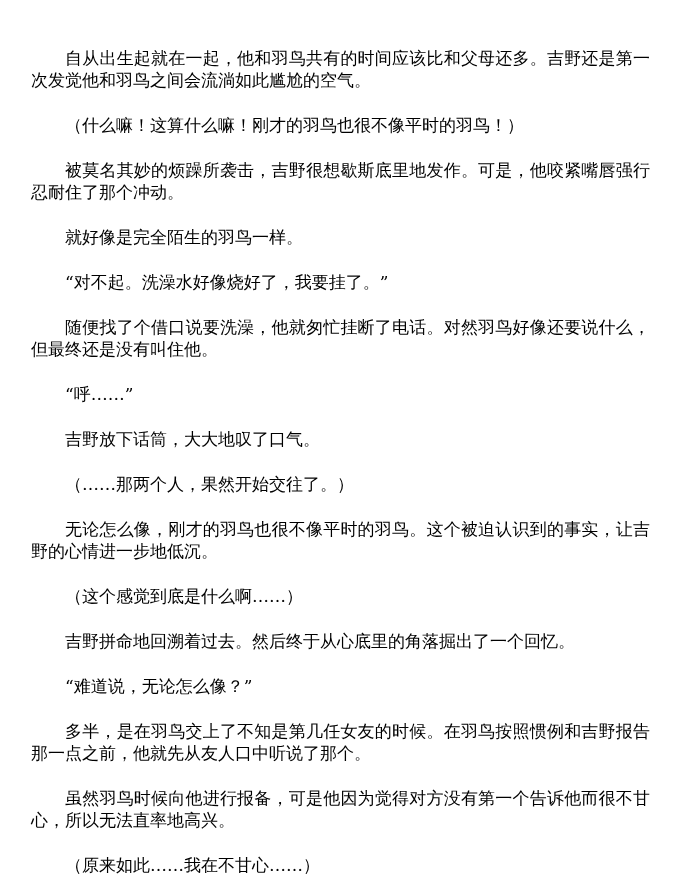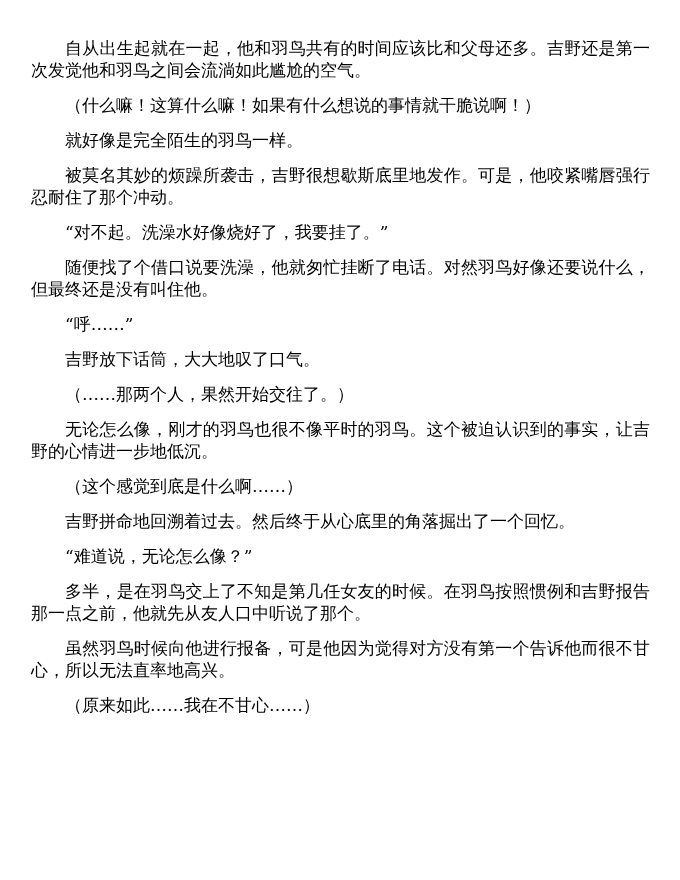--- a/index.html
+++ b/index.html
@@ -10,40 +10,40 @@
   .page {
     position: relative;
     width: 680px;
     height: 880px;
     background: #ffffff;
     overflow: hidden;
     box-sizing: border-box;
     padding: 24px 30px 0 31px;
   }
   .page p {
-    margin: 13px 0;
+    margin: 23px 0;
     font-family: "DejaVu Serif", "Liberation Serif", serif;
     font-size: 17px;
     line-height: 22px;
     color: #000000;
     text-align: justify;
     text-justify: inter-character;
     text-indent: 2em;
     word-break: break-all;
   }
 </style>
 </head>
 <body>
 
 <div class="page">
   <div id="text-body">
       <p>自从出生起就在一起，他和羽鸟共有的时间应该比和父母还多。吉野还是第一次发觉他和羽鸟之间会流淌如此尴尬的空气。</p>
-      <p>（什么嘛！这算什么嘛！如果有什么想说的事情就干脆说啊！）</p>
+      <p>（什么嘛！这算什么嘛！刚才的羽鸟也很不像平时的羽鸟！）</p>
+      <p>被莫名其妙的烦躁所袭击，吉野很想歇斯底里地发作。可是，他咬紧嘴唇强行忍耐住了那个冲动。</p>
       <p>就好像是完全陌生的羽鸟一样。</p>
-      <p>被莫名其妙的烦躁所袭击，吉野很想歇斯底里地发作。可是，他咬紧嘴唇强行忍耐住了那个冲动。</p>
       <p>“对不起。洗澡水好像烧好了，我要挂了。”</p>
       <p>随便找了个借口说要洗澡，他就匆忙挂断了电话。对然羽鸟好像还要说什么，但最终还是没有叫住他。</p>
       <p>“呼……”</p>
       <p>吉野放下话筒，大大地叹了口气。</p>
       <p>（……那两个人，果然开始交往了。）</p>
       <p>无论怎么像，刚才的羽鸟也很不像平时的羽鸟。这个被迫认识到的事实，让吉野的心情进一步地低沉。</p>
       <p>（这个感觉到底是什么啊……）</p>
       <p>吉野拼命地回溯着过去。然后终于从心底里的角落掘出了一个回忆。</p>
       <p>“难道说，无论怎么像？”</p>
       <p>多半，是在羽鸟交上了不知是第几任女友的时候。在羽鸟按照惯例和吉野报告那一点之前，他就先从友人口中听说了那个。</p>

